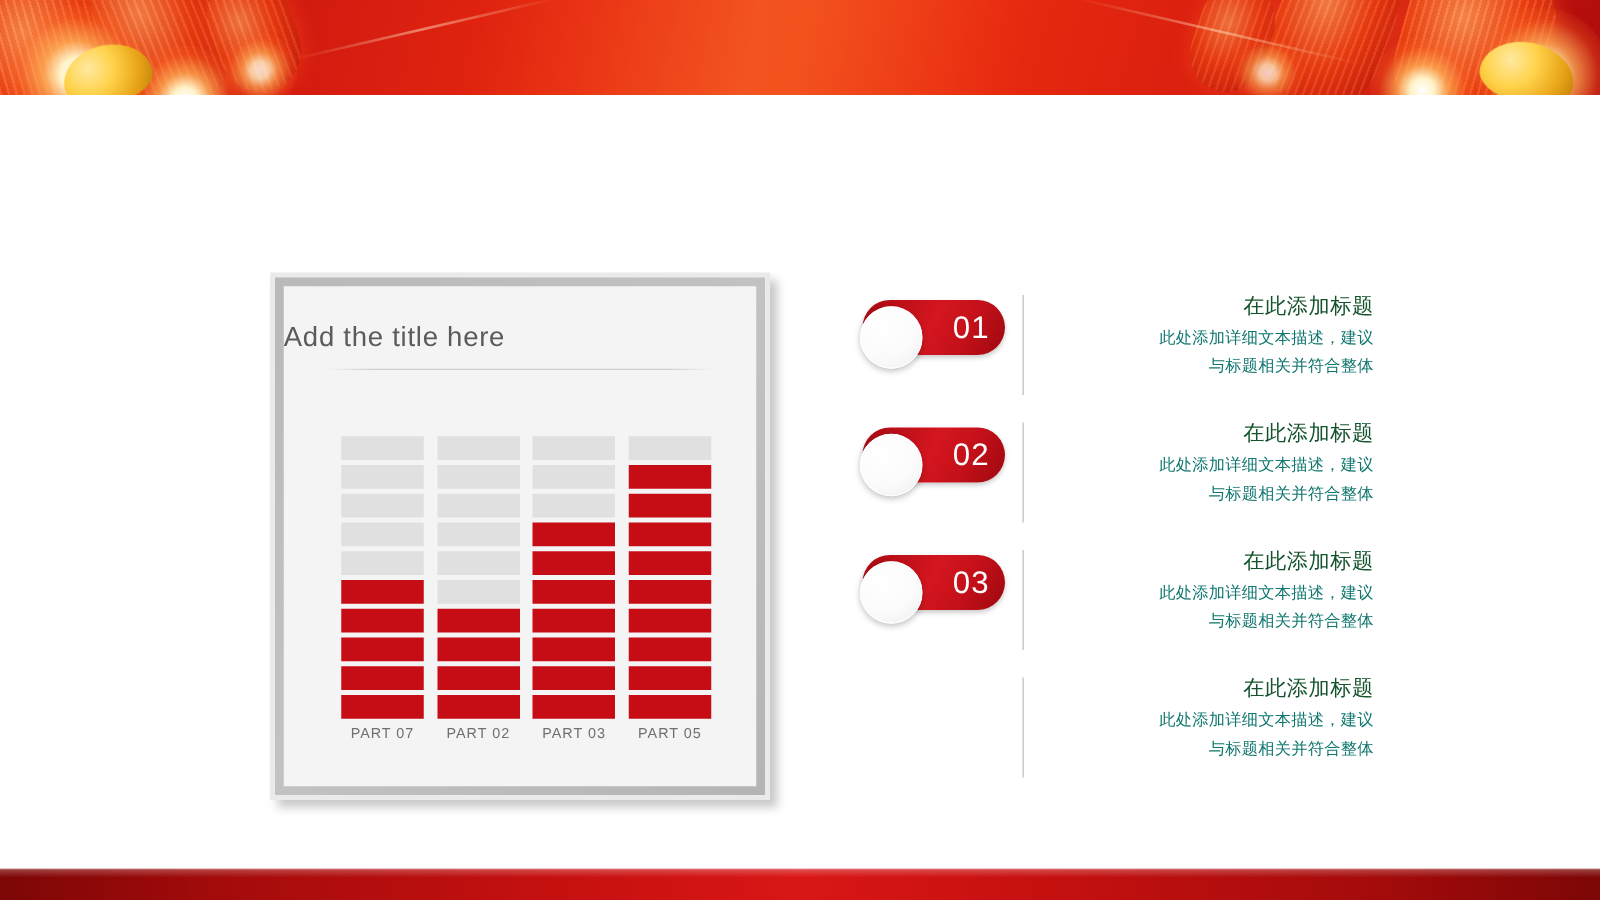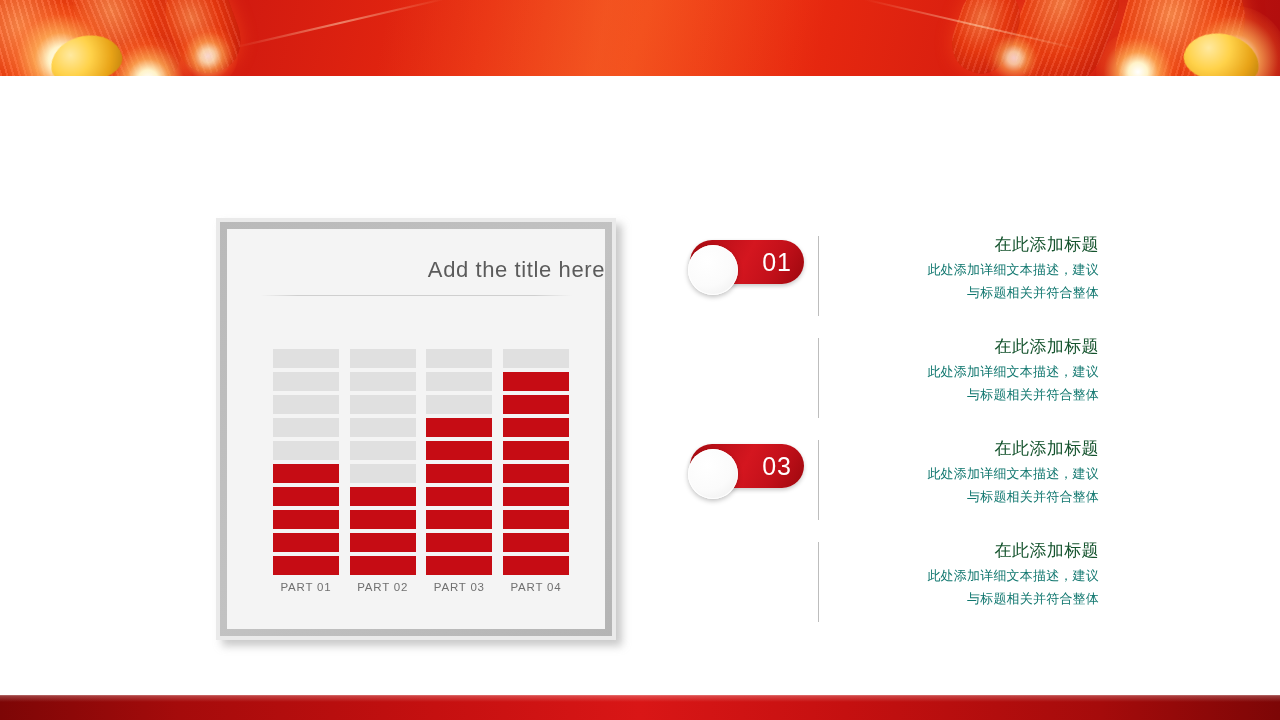--- a/index.html
+++ b/index.html
@@ -82,21 +82,21 @@
     width: 100%; height: 100%;
     background: linear-gradient(135deg, #b9b9b9 0%, #c2c2c2 50%, #b4b4b4 100%);
     padding: 7px;
   }
   .panel {
     width: 100%; height: 100%;
     background: #f4f4f4;
     position: relative;
   }
   .panel-title {
-    text-align: right;
+    text-align: left;
     font-size: 22px;
     color: #5b5b5b;
     letter-spacing: .6px;
     padding-top: 28px;
     font-weight: 400;
   }
   .panel-divider {
     margin: 12px auto 0;
     width: 312px; height: 1px;
     background: linear-gradient(90deg, rgba(200,200,200,0), #cfcfcf 12%, #cfcfcf 88%, rgba(200,200,200,0));
@@ -242,71 +242,75 @@
                 <div class="seg on"></div>
                 <div class="seg on"></div>
                 <div class="seg on"></div>
                 <div class="seg on"></div>
                 <div class="seg on"></div>
                 <div class="seg on"></div>
               </div>
             </div>
 
           <div class="chart-labels">
-              <span>PART 01</span>
+              <span>PART 07</span>
               <span>PART 02</span>
               <span>PART 03</span>
-              <span>PART 04</span>
+              <span>PART 05</span>
             </div>
 
         </div>
       </div>
     </div>
   </div>
 
   <div class="list">
       <div class="list-item">
         <div class="badge">
           <div class="badge-num">01</div>
+          <div class="badge-knob"></div>
+        </div>
+        <div class="vline"></div>
+        <div class="item-text">
+          <div class="item-title">在此添加标题</div>
+          <div class="item-desc">此处添加详细文本描述，建议</div>
+          <div class="item-desc indent">与标题相关并符合整体</div>
+        </div>
+      </div>
+      <div class="list-item">
+        <div class="badge">
+          <div class="badge-num">02</div>
+          <div class="badge-knob"></div>
+        </div>
+        <div class="vline"></div>
+        <div class="item-text">
+          <div class="item-title">在此添加标题</div>
+          <div class="item-desc">此处添加详细文本描述，建议</div>
+          <div class="item-desc indent">与标题相关并符合整体</div>
+        </div>
+      </div>
+      <div class="list-item">
+        <div class="badge">
+          <div class="badge-num">03</div>
           <div class="badge-knob"></div>
         </div>
         <div class="vline"></div>
         <div class="item-text">
           <div class="item-title">在此添加标题</div>
           <div class="item-desc">此处添加详细文本描述，建议</div>
           <div class="item-desc indent">与标题相关并符合整体</div>
         </div>
       </div>
       <div class="list-item">
         <div class="vline"></div>
         <div class="item-text">
           <div class="item-title">在此添加标题</div>
           <div class="item-desc">此处添加详细文本描述，建议</div>
           <div class="item-desc indent">与标题相关并符合整体</div>
         </div>
       </div>
-      <div class="list-item">
-        <div class="badge">
-          <div class="badge-num">03</div>
-          <div class="badge-knob"></div>
-        </div>
-        <div class="vline"></div>
-        <div class="item-text">
-          <div class="item-title">在此添加标题</div>
-          <div class="item-desc">此处添加详细文本描述，建议</div>
-          <div class="item-desc indent">与标题相关并符合整体</div>
-        </div>
-      </div>
-      <div class="list-item">
-        <div class="vline"></div>
-        <div class="item-text">
-          <div class="item-title">在此添加标题</div>
-          <div class="item-desc">此处添加详细文本描述，建议</div>
-          <div class="item-desc indent">与标题相关并符合整体</div>
-        </div>
-      </div>
     </div>
 
   <div class="bottombar">
     <div class="bottombar-hl"></div>
   </div>
 
 </div>
 
 </body></html>

